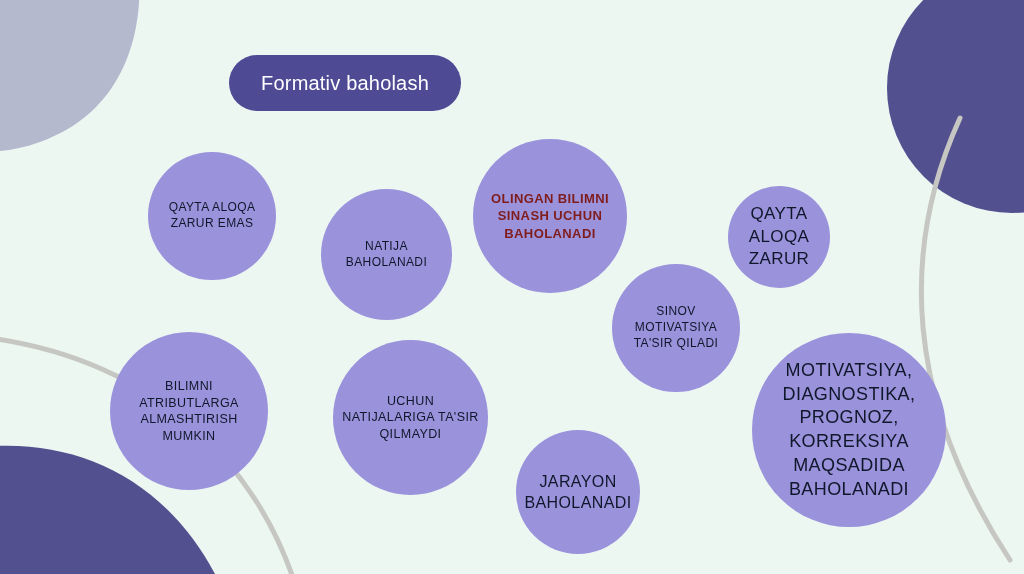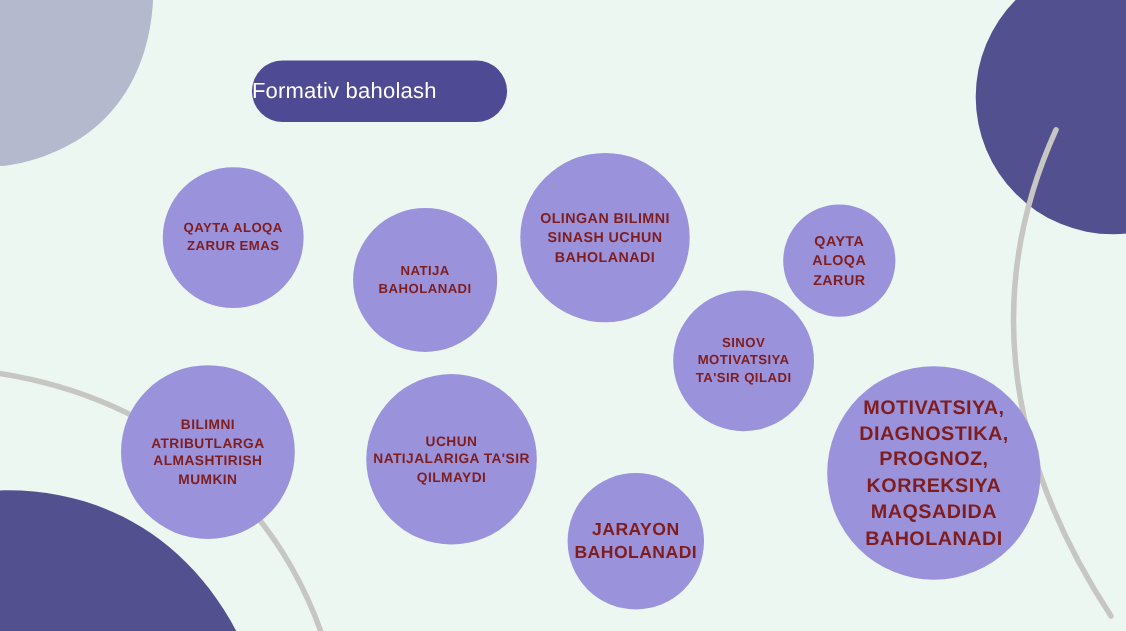--- a/index.html
+++ b/index.html
@@ -26,21 +26,21 @@
     width: 1024px;
     height: 574px;
     pointer-events: none;
   }
 
   
   .pill {
     position: absolute;
     display: flex;
     align-items: center;
-    justify-content: flex-start;
+    justify-content: center;
     border-radius: 30px;
     color: #ffffff;
     font-size: 20px;
     letter-spacing: 0.2px;
     white-space: nowrap;
   }
   .pill-formative {
     left: 229px;
     top: 55px;
     width: 232px;
@@ -57,40 +57,39 @@
 
   
   .bubble {
     position: absolute;
     border-radius: 50%;
     background: #9b92dc;
     display: flex;
     align-items: center;
     justify-content: center;
     text-align: center;
-    color: #7f1d1d;
+    color: #0f172a;
     line-height: 1.32;
     letter-spacing: 0.4px;
     box-sizing: border-box;
     padding: 6px;
-    font-weight: bold;
   }
   .bubble span {
     display: block;
     width: 100%;
   }
   .bubble-emphasis {
     color: #7f1d1d;
     font-weight: bold;
   }
 
   .b-qayta-emas      { left: 148px; top: 152px; width: 128px; height: 128px; font-size: 12px; }
   .b-natija          { left: 321px; top: 189px; width: 131px; height: 131px; font-size: 12px; }
   .b-olingan         { left: 473px; top: 139px; width: 154px; height: 154px; font-size: 13px; }
-  .b-qayta-zarur     { left: 712px; top: 186px; width: 102px; height: 102px; font-size: 13px; }
+  .b-qayta-zarur     { left: 728px; top: 186px; width: 102px; height: 102px; font-size: 17px; }
   .b-sinov-qiladi    { left: 612px; top: 264px; width: 128px; height: 128px; font-size: 12px; }
   .b-ballarni        { left: 110px; top: 332px; width: 158px; height: 158px; font-size: 12.5px; }
   .b-sinov-qilmaydi  { left: 333px; top: 340px; width: 155px; height: 155px; font-size: 12.5px; }
   .b-jarayon         { left: 516px; top: 430px; width: 124px; height: 124px; font-size: 16px; }
   .b-motivatsiya     { left: 752px; top: 333px; width: 194px; height: 194px; font-size: 18px; }
 </style>
 </head>
 <body>
 
 <div id="slide">

